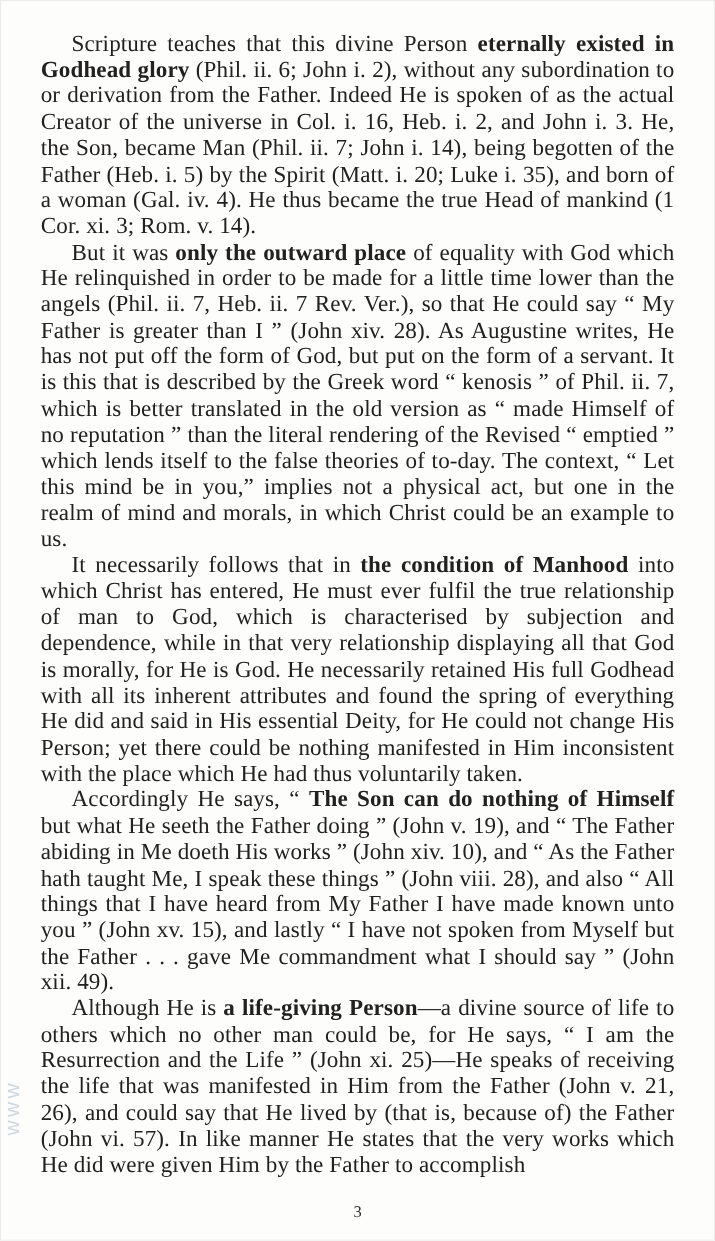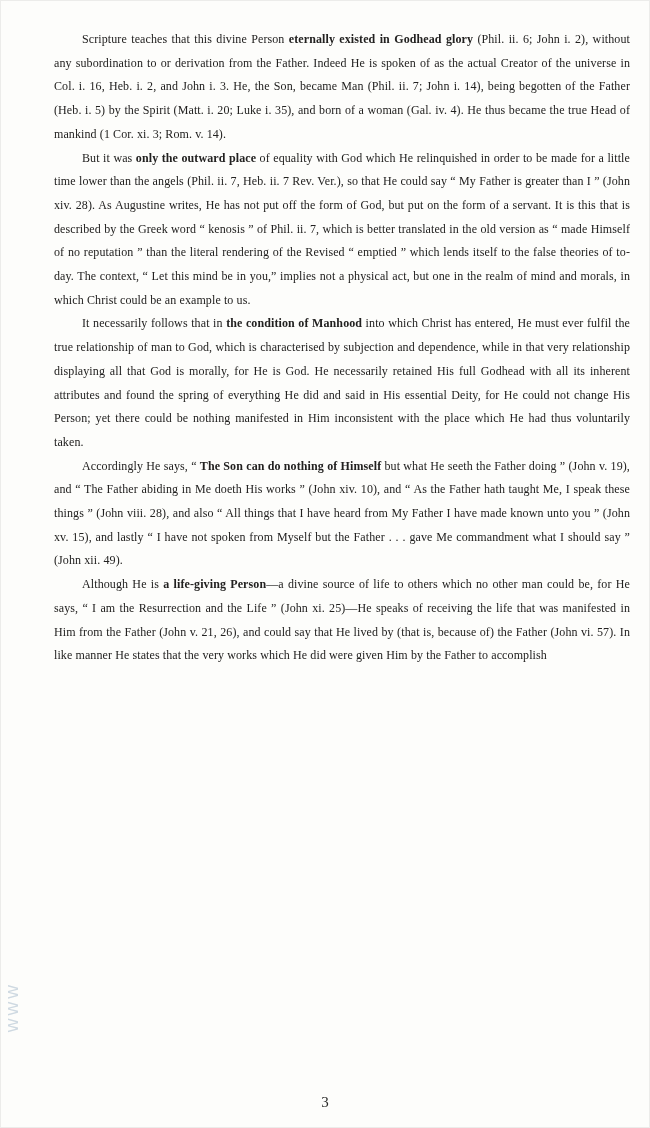--- a/index.html
+++ b/index.html
@@ -14,23 +14,23 @@
     background: #fdfdfb;
     border: 1px solid #ececea;
     box-sizing: border-box;
     overflow: hidden;
     font-family: "Liberation Serif", "DejaVu Serif", serif;
     color: #222120;
   }
   .content {
     position: absolute;
     top: 27px;
-    left: 53px;
+    left: 36px;
     width: 576px;
-    font-size: 12px;
+    font-size: 21px;
     line-height: 23.7px;
     text-align: justify;
     letter-spacing: 0.1px;
   }
   .content p {
     margin: 0;
     padding: 0;
     text-indent: 28px;
   }
   .content .bold {

